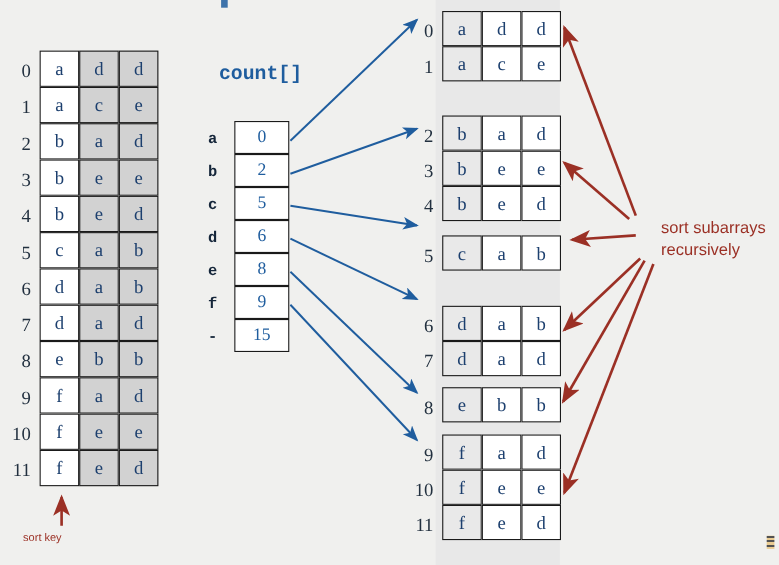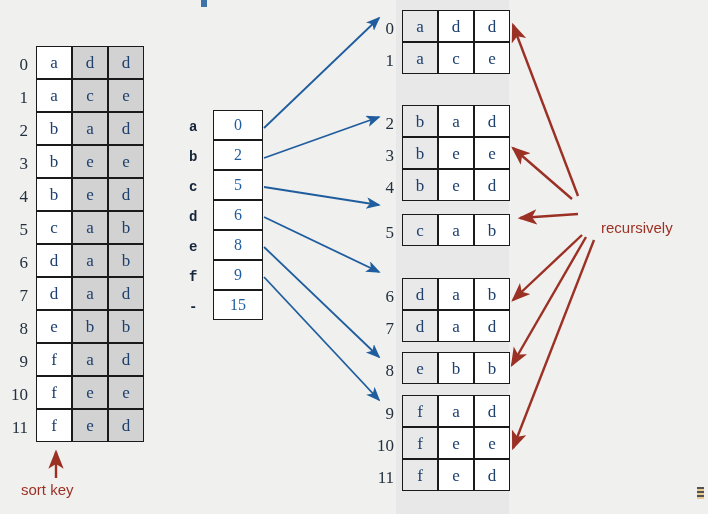--- a/index.html
+++ b/index.html
@@ -83,21 +83,21 @@
   
   .annot {
     position: absolute;
     font-family: "Liberation Sans", sans-serif;
     font-size: 15px;
     color: #9b3025;
     line-height: 19px;
     white-space: nowrap;
   }
   .annot.left {
-    font-size: 15px;
+    font-size: 10px;
   }
 
   svg.overlay {
     position: absolute;
     left: 0;
     top: 0;
     width: 708px;
     height: 514px;
     pointer-events: none;
   }
@@ -172,20 +172,21 @@
       <div class="idx" style="left: 0px; width: 28px; top: 188px;">4</div>
       <div class="idx" style="left: 0px; width: 28px; top: 221px;">5</div>
       <div class="idx" style="left: 0px; width: 28px; top: 254px;">6</div>
       <div class="idx" style="left: 0px; width: 28px; top: 287px;">7</div>
       <div class="idx" style="left: 0px; width: 28px; top: 320px;">8</div>
       <div class="idx" style="left: 0px; width: 28px; top: 353px;">9</div>
       <div class="idx" style="left: 0px; width: 28px; top: 386px;">10</div>
       <div class="idx" style="left: 0px; width: 28px; top: 419px;">11</div>
     </div>
 
+  <div class="count-label" style="left:199px;top:58px;">count[]</div>
   <div id="count-table">
       <div class="count-cell" style="left: 213px; top: 110px; width: 50px; height: 30px;">0</div>
       <div class="count-cell" style="left: 213px; top: 140px; width: 50px; height: 30px;">2</div>
       <div class="count-cell" style="left: 213px; top: 170px; width: 50px; height: 30px;">5</div>
       <div class="count-cell" style="left: 213px; top: 200px; width: 50px; height: 30px;">6</div>
       <div class="count-cell" style="left: 213px; top: 230px; width: 50px; height: 30px;">8</div>
       <div class="count-cell" style="left: 213px; top: 260px; width: 50px; height: 30px;">9</div>
       <div class="count-cell" style="left: 213px; top: 290px; width: 50px; height: 30px;">15</div>
     </div>
   <div id="count-keys">
@@ -280,16 +281,17 @@
       <line x1="582" y1="235" x2="513" y2="300"></line>
       <line x1="586" y1="237" x2="512" y2="365"></line>
       <line x1="594" y1="240" x2="513" y2="448"></line>
     </g>
 
     <g stroke="#9b3025" stroke-width="2.4" fill="none" marker-end="url(#redheadup)">
       <line x1="56" y1="478" x2="56" y2="452"></line>
     </g>
   </svg>
 
+  <div class="annot" style="left:601px;top:198px;">sort subarrays</div>
   <div class="annot" style="left:601px;top:218px;">recursively</div>
   <div class="annot left" style="left:21px;top:480px;">sort key</div>
 
 </div>
 
 </body></html>

